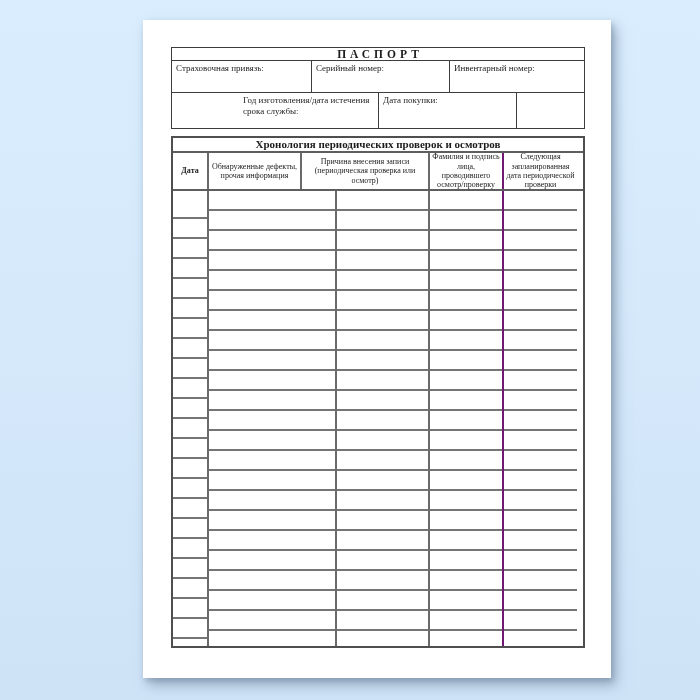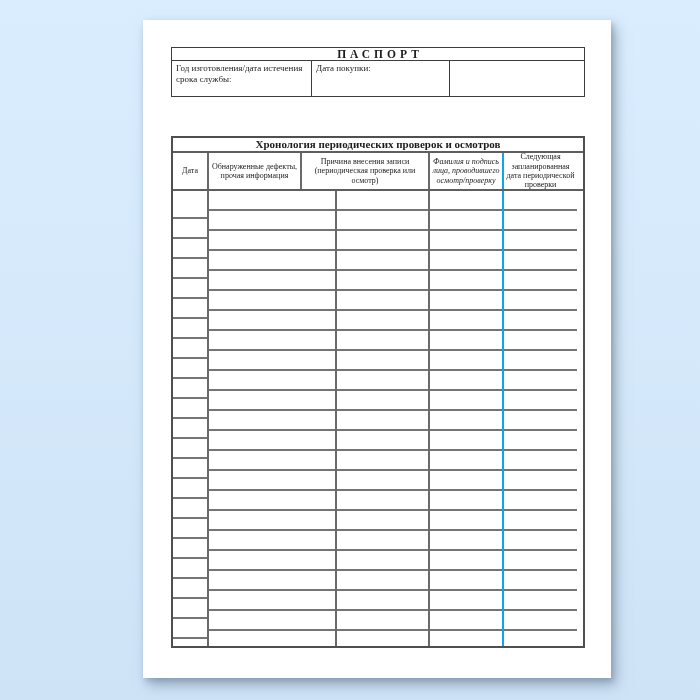--- a/index.html
+++ b/index.html
@@ -25,21 +25,21 @@
     position:absolute; left:28px; top:27px; width:414px;
     border:1px solid #3d3d3d;
   }
   .ptitle {
     height:13px; border-bottom:1px solid #3d3d3d;
     text-align:center; font-weight:bold; font-size:11.5px; line-height:13px;
     letter-spacing:4px; padding-left:4px;
   }
   .prow { display:flex; }
   .prow1 { height:32px; border-bottom:1px solid #3d3d3d; }
-  .prow2 { height:35px; }
+  .prow2 { height:35px;justify-content:center; }
   .pcell { padding:2px 4px; font-size:9px; line-height:1.25; }
   .pc0 { width:140px; border-right:1px solid #3d3d3d; }
   .pc1 { width:138px; border-right:1px solid #3d3d3d; }
   .pc2 { width:134px; }
 
   
   .ctable {
     position:absolute; left:28px; top:116px; width:414px; height:512px;
     border:2px solid #4f4f4f;
     display:flex; flex-direction:column;
@@ -49,36 +49,47 @@
     text-align:center; font-weight:bold; font-size:11px; line-height:13px;
     flex:0 0 auto;
   }
   .chead { display:flex; height:38px; border-bottom:2px solid #5e5e5e; flex:0 0 auto; }
   .chcell {
     display:flex; align-items:center; justify-content:center;
     text-align:center; font-size:8px; line-height:1.18; padding:1px 2px;
   }
   .cbody { display:flex; flex:1 1 auto; overflow:hidden; }
   .log-col { overflow:hidden; }
-  .w0 { width:36px;  border-right:2px solid #6a6a6a; }
+  .w0 { width:36px;  border-right:2px solid #6a6a6a;font-weight:bold; }
   .w1 { width:128px; border-right:2px solid #6a6a6a; }
   .w2 { width:93px;  border-right:2px solid #6a6a6a; }
-  .w3 { width:74px;  border-right:2px solid #0ea5e9;font-style:italic; }
+  .w3 { width:74px;  border-right:2px solid #701a75; }
   .w4 { width:73px;border-radius:14px; }
   .log-cell { height:20px; border-bottom:2px solid #757575; }
   .log-cell.tall { height:28px; } 
 </style>
 </head>
 <body>
 
 <div class="bg">
   <div class="paper">
 
     <div class="ptable">
       <div class="ptitle">ПАСПОРТ</div>
+      <div class="prow prow1">
+        <div class="pcell pc0">
+          <span>Страховочная привязь:</span>
+        </div>
+        <div class="pcell pc1">
+          <span>Серийный номер:</span>
+        </div>
+        <div class="pcell pc2">
+          <span>Инвентарный номер:</span>
+        </div>
+      </div>
       <div class="prow prow2">
         <div class="pcell pc0">
           <span>Год изготовления/дата истечения срока службы:</span>
         </div>
         <div class="pcell pc1">
           <span>Дата покупки:</span>
         </div>
       </div>
     </div>
 

